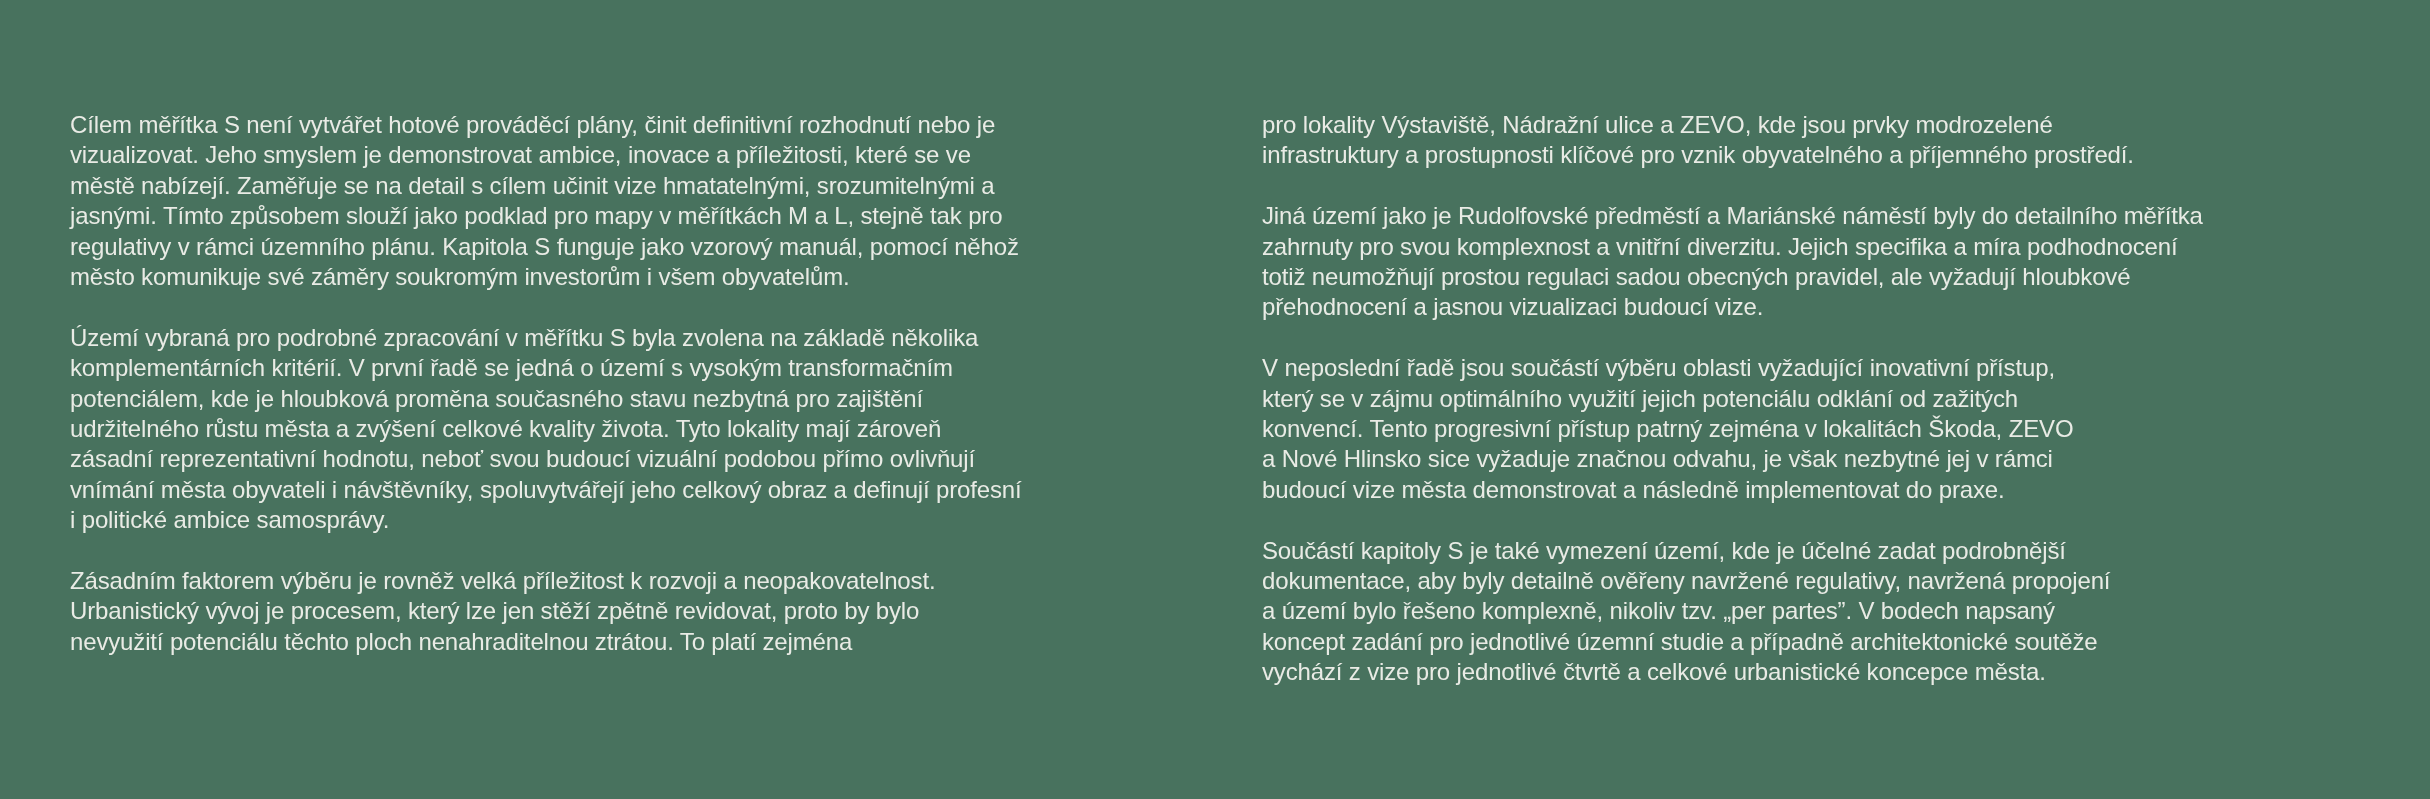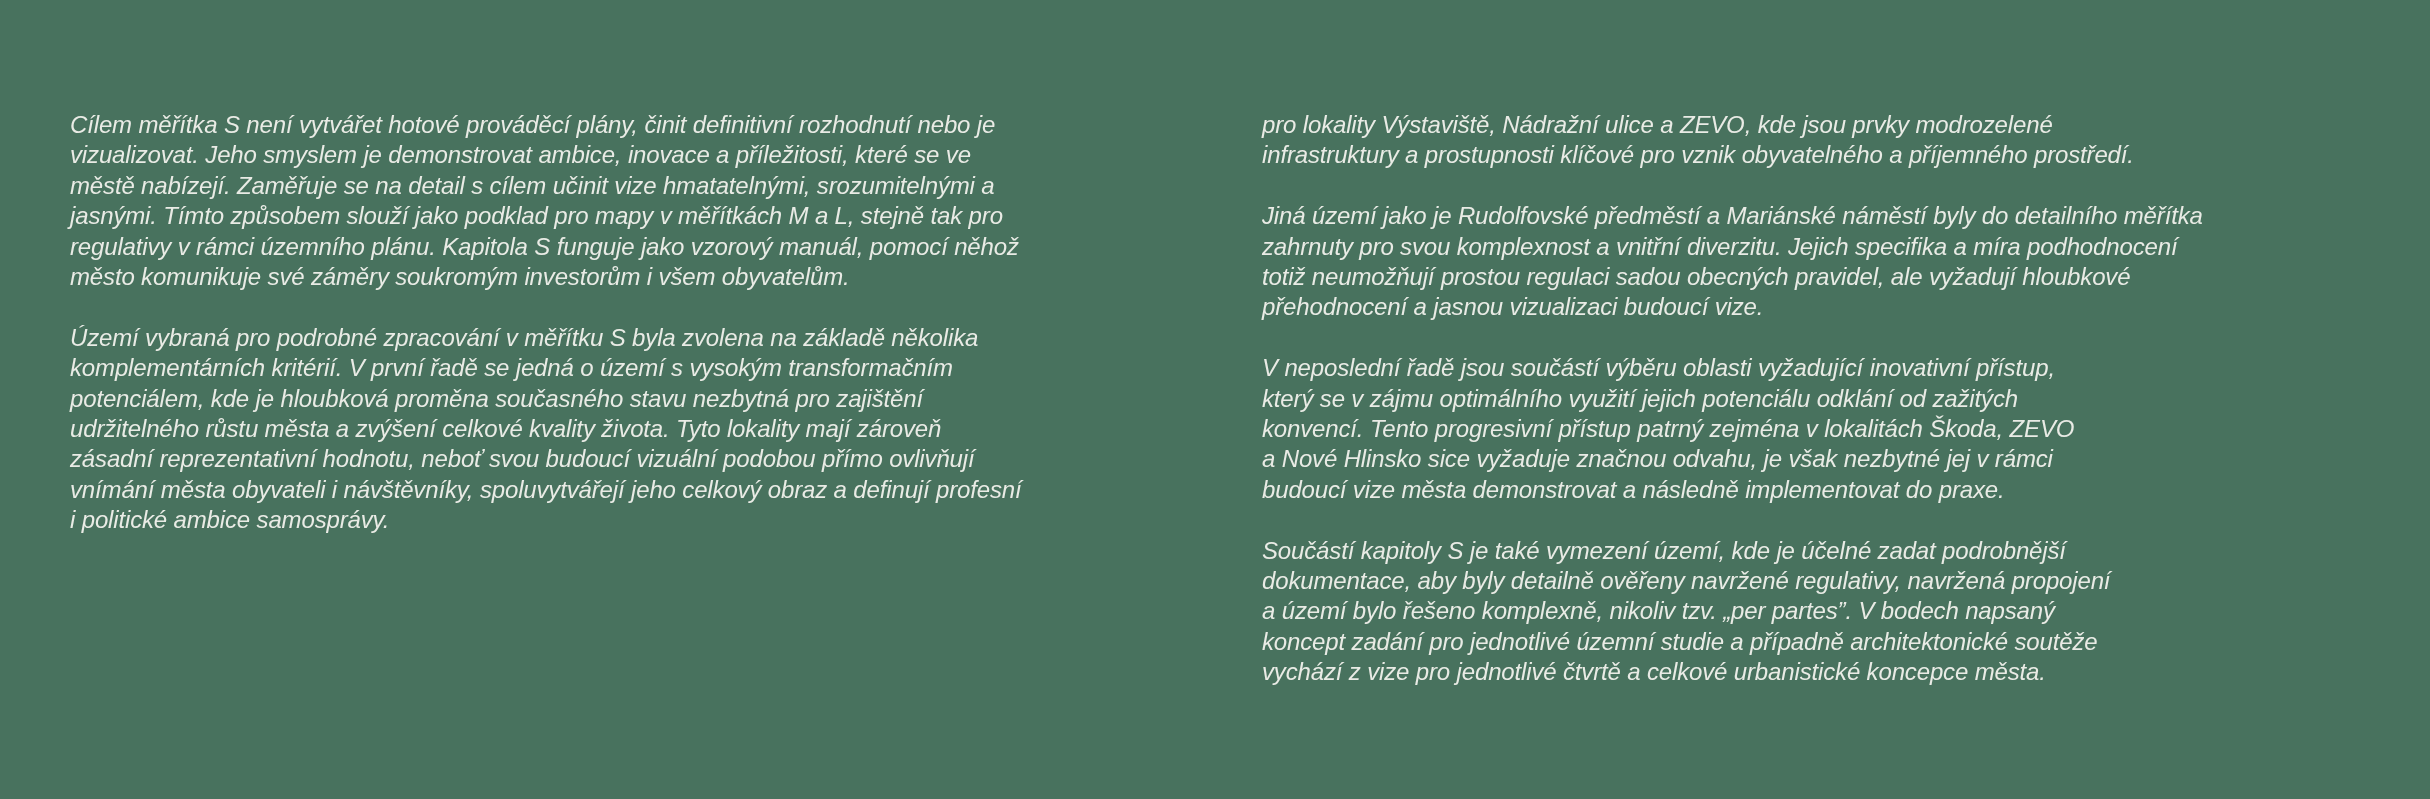--- a/index.html
+++ b/index.html
@@ -10,21 +10,20 @@
   body {
     width: 2430px;
     height: 799px;
     overflow: hidden;
     font-family: "Liberation Sans", "DejaVu Sans", sans-serif;
   }
   .page {
     position: relative;
     width: 2430px;
     height: 799px;
-    font-style: italic;
   }
   .text-col {
     position: absolute;
     top: 110px;
     font-size: 24px;
     line-height: 30.4px;
     letter-spacing: -0.15px;
     font-weight: 400;
   }
   .col-left  { left: 70px;   width: 1180px; }
@@ -47,20 +46,23 @@
 jasnými. Tímto způsobem slouží jako podklad pro mapy v měřítkách M a L, stejně tak pro
 regulativy v rámci územního plánu. Kapitola S funguje jako vzorový manuál, pomocí něhož
 město komunikuje své záměry soukromým investorům i všem obyvatelům.</p>
     <p class="para">Území vybraná pro podrobné zpracování v měřítku S byla zvolena na základě několika
 komplementárních kritérií. V první řadě se jedná o území s vysokým transformačním
 potenciálem, kde je hloubková proměna současného stavu nezbytná pro zajištění
 udržitelného růstu města a zvýšení celkové kvality života. Tyto lokality mají zároveň
 zásadní reprezentativní hodnotu, neboť svou budoucí vizuální podobou přímo ovlivňují
 vnímání města obyvateli i návštěvníky, spoluvytvářejí jeho celkový obraz a definují profesní
 i politické ambice samosprávy.</p>
+    <p class="para">Zásadním faktorem výběru je rovněž velká příležitost k rozvoji a neopakovatelnost.
+Urbanistický vývoj je procesem, který lze jen stěží zpětně revidovat, proto by bylo
+nevyužití potenciálu těchto ploch nenahraditelnou ztrátou. To platí zejména</p>
   </div>
 
   <div class="text-col col-right" style="color: rgb(233, 235, 229);">
     <p class="para">pro lokality Výstaviště, Nádražní ulice a ZEVO, kde jsou prvky modrozelené
 infrastruktury a prostupnosti klíčové pro vznik obyvatelného a příjemného prostředí.</p>
     <p class="para">Jiná území jako je Rudolfovské předměstí a Mariánské náměstí byly do detailního měřítka
 zahrnuty pro svou komplexnost a vnitřní diverzitu. Jejich specifika a míra podhodnocení
 totiž neumožňují prostou regulaci sadou obecných pravidel, ale vyžadují hloubkové
 přehodnocení a jasnou vizualizaci budoucí vize.</p>
     <p class="para">V neposlední řadě jsou součástí výběru oblasti vyžadující inovativní přístup,

